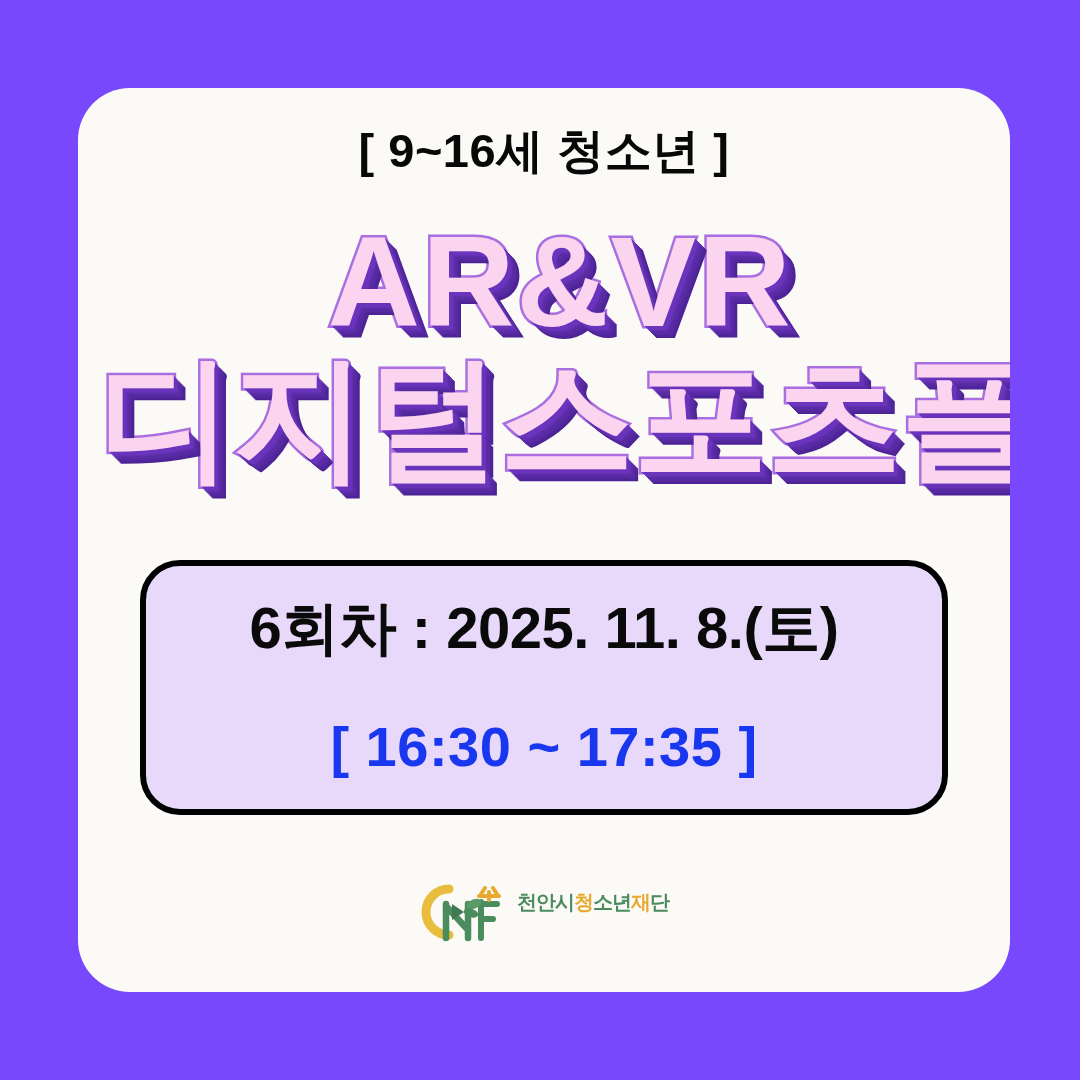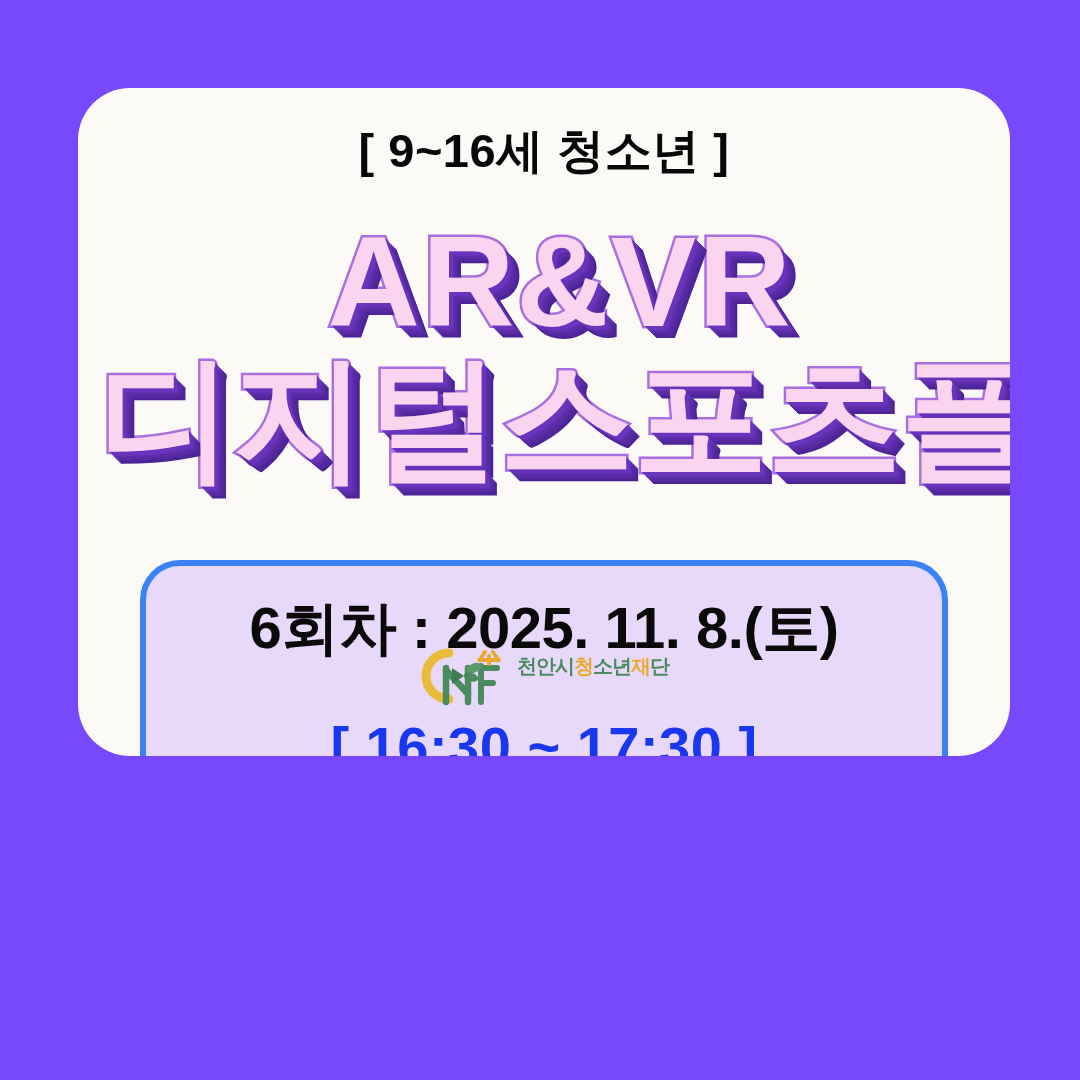--- a/index.html
+++ b/index.html
@@ -23,21 +23,21 @@
     background: #7848fc;
     box-sizing: border-box;
   }
 
   
   #card {
     position: absolute;
     left: 78px;
     top: 88px;
     width: 932px;
-    height: 668px;
+    height: 904px;
     background: #fbfaf7;
     border-radius: 52px;
     box-sizing: border-box;
     overflow: hidden;
   }
 
   
   .eyebrow {
     position: absolute;
     left: 0;
@@ -97,21 +97,21 @@
 
   
   #info-box {
     position: absolute;
     left: 62px;
     top: 472px;
     width: 808px;
     height: 255px;
     box-sizing: border-box;
     background: #e8d9fb;
-    border: 6px solid #3b82f6;
+    border: 6px solid #000000;
     border-radius: 40px;
     display: flex;
     flex-direction: column;
     align-items: center;
     justify-content: center;
     gap: 25px;
   }
 
   .info-date {
     font-size: 58px;
@@ -186,21 +186,21 @@
 
     <div class="eyebrow">[ 9~16세 청소년 ]</div>
 
     <div class="title-block">
       <span class="title-line title-line-1">AR&amp;VR</span>
       <span class="title-line title-line-2">디지털스포츠플레이</span>
     </div>
 
     <div id="info-box">
       <div class="info-date">6회차 : 2025. 11. 8.(토)</div>
-      <div class="info-time">[ 16:30 ~ 17:30 ]</div>
+      <div class="info-time">[ 16:30 ~ 17:35 ]</div>
     </div>
 
     <div id="logo">
 
       <svg id="logo-mark" viewBox="0 0 84 64">
 
         <path d="M30 9 A21 21 0 1 0 30 55" fill="none" stroke="#e8bd3e" stroke-width="9" stroke-linecap="round"></path>
 
         <path d="M27 24 L27 58 M27 26 L49 50 M49 24 L49 58" fill="none" stroke="#4b8c5f" stroke-width="6.5" stroke-linecap="round" stroke-linejoin="round"></path>
 

